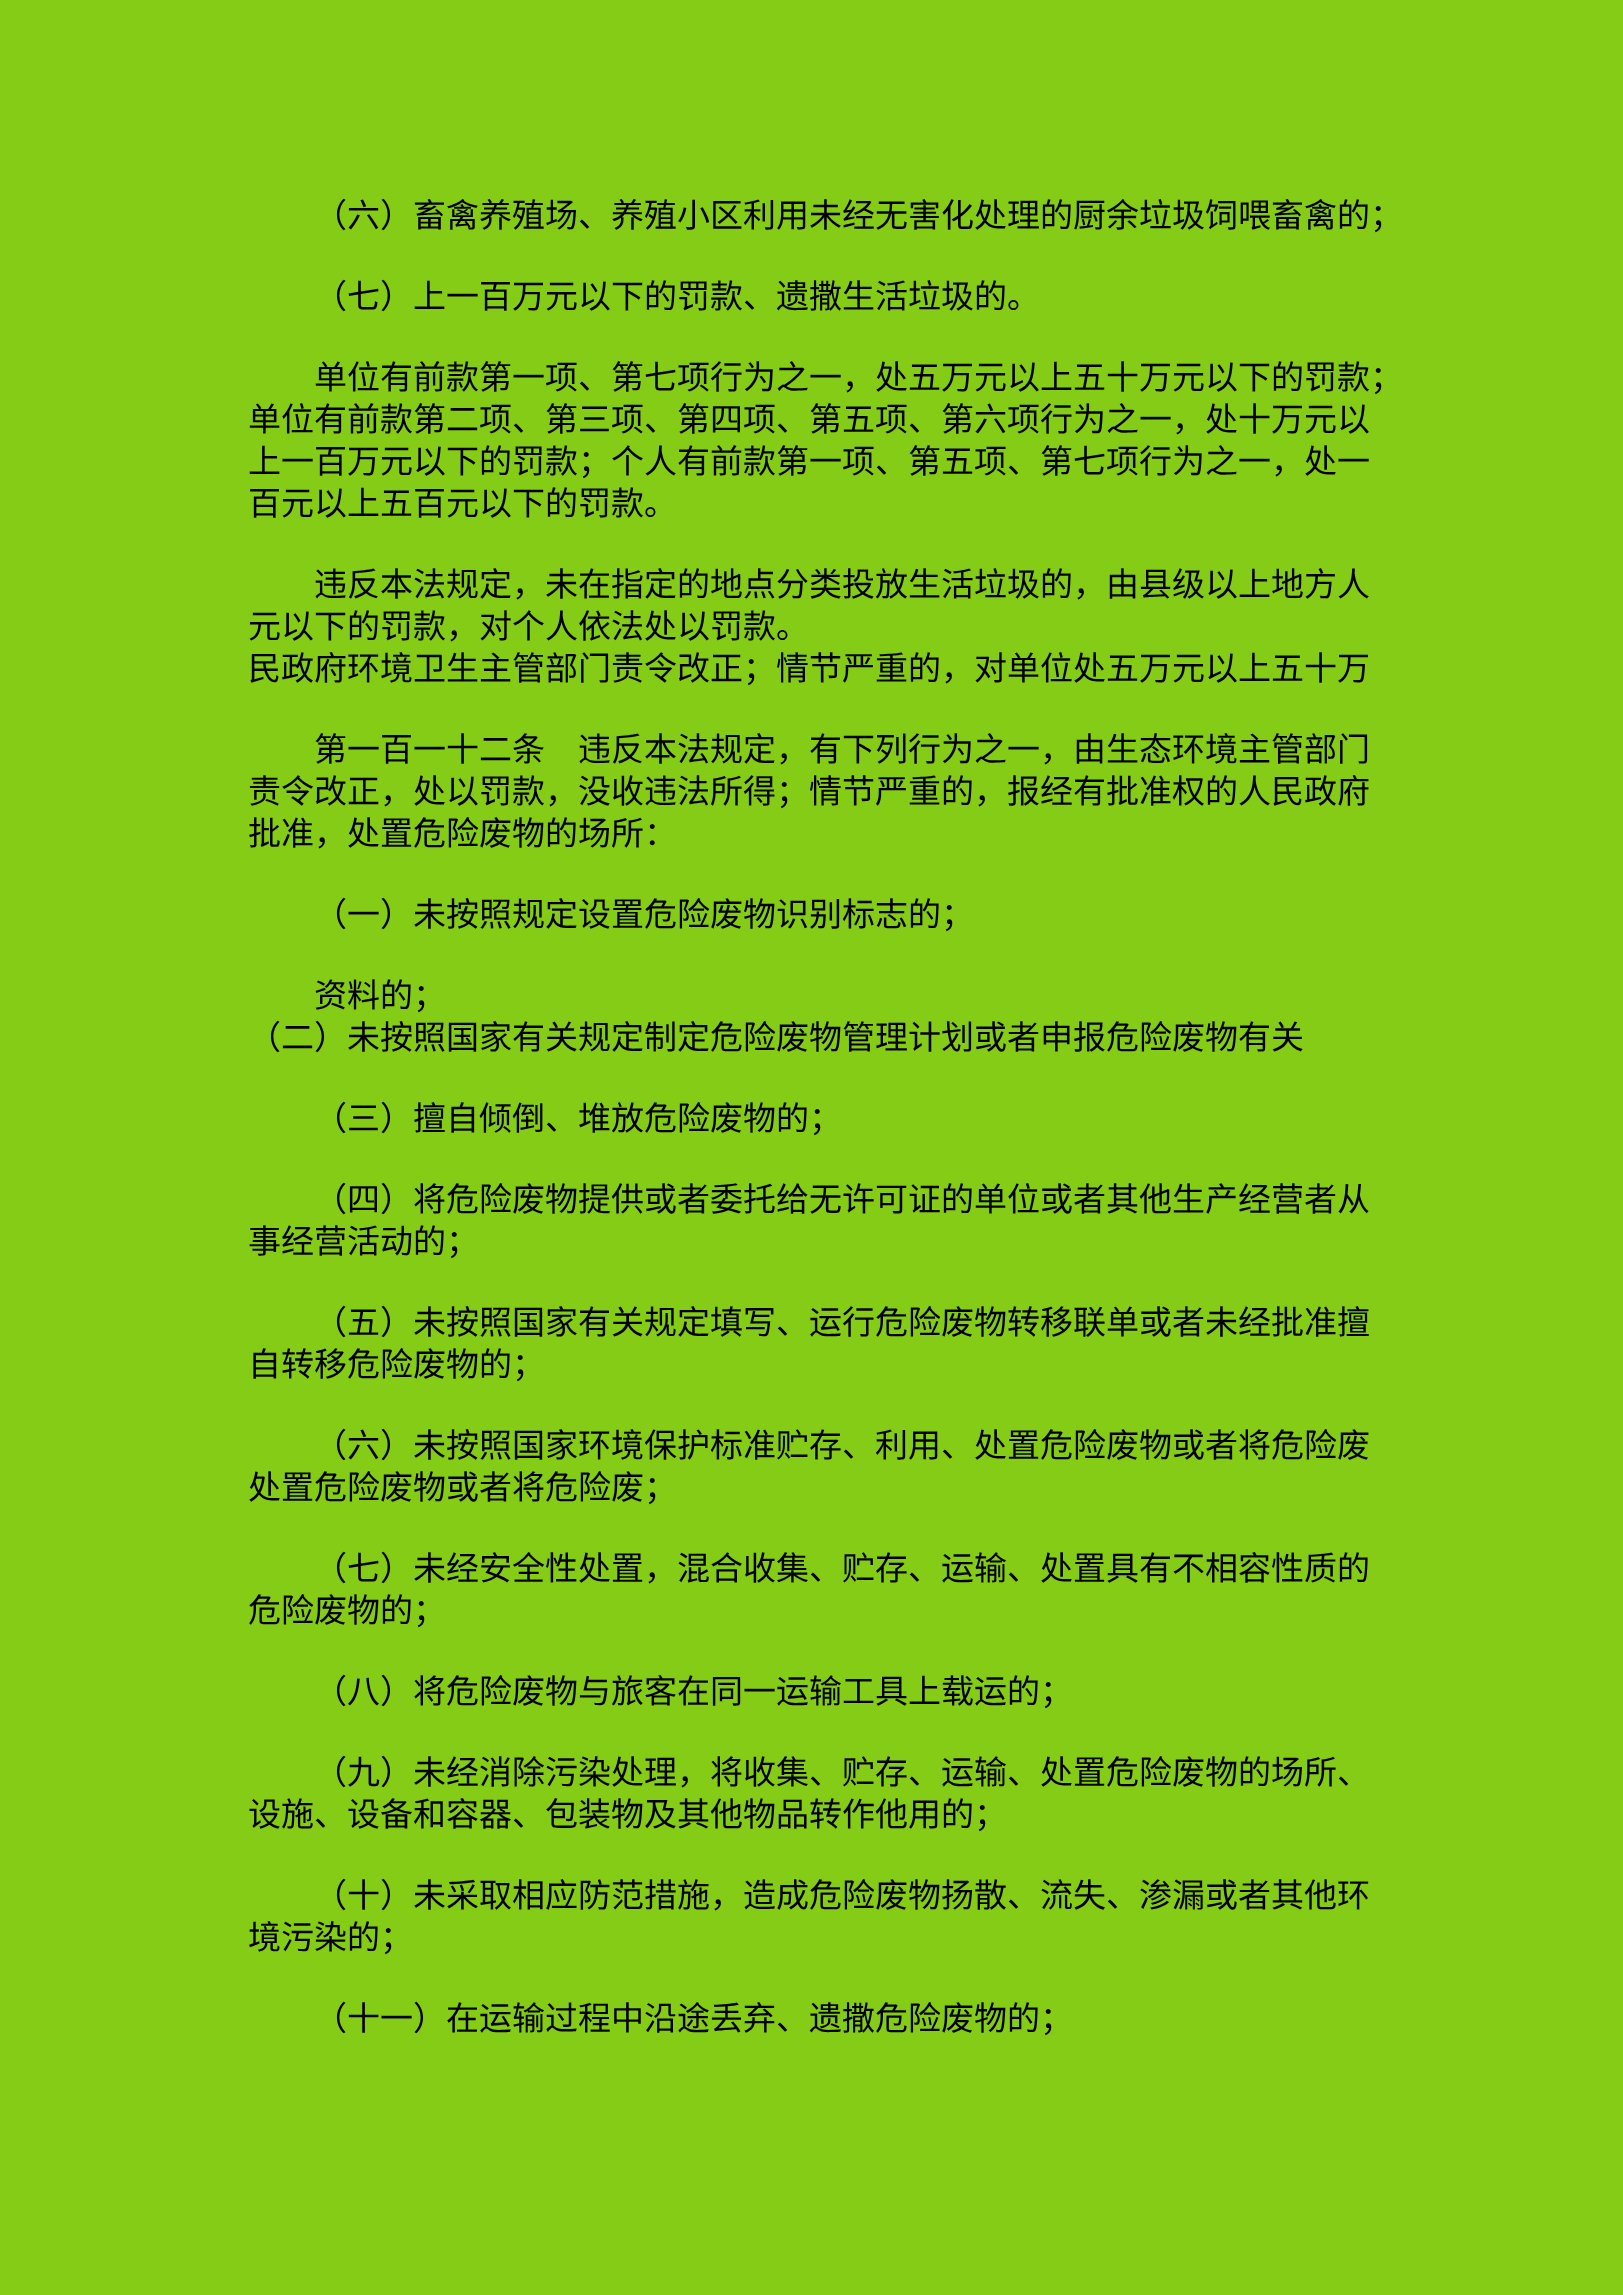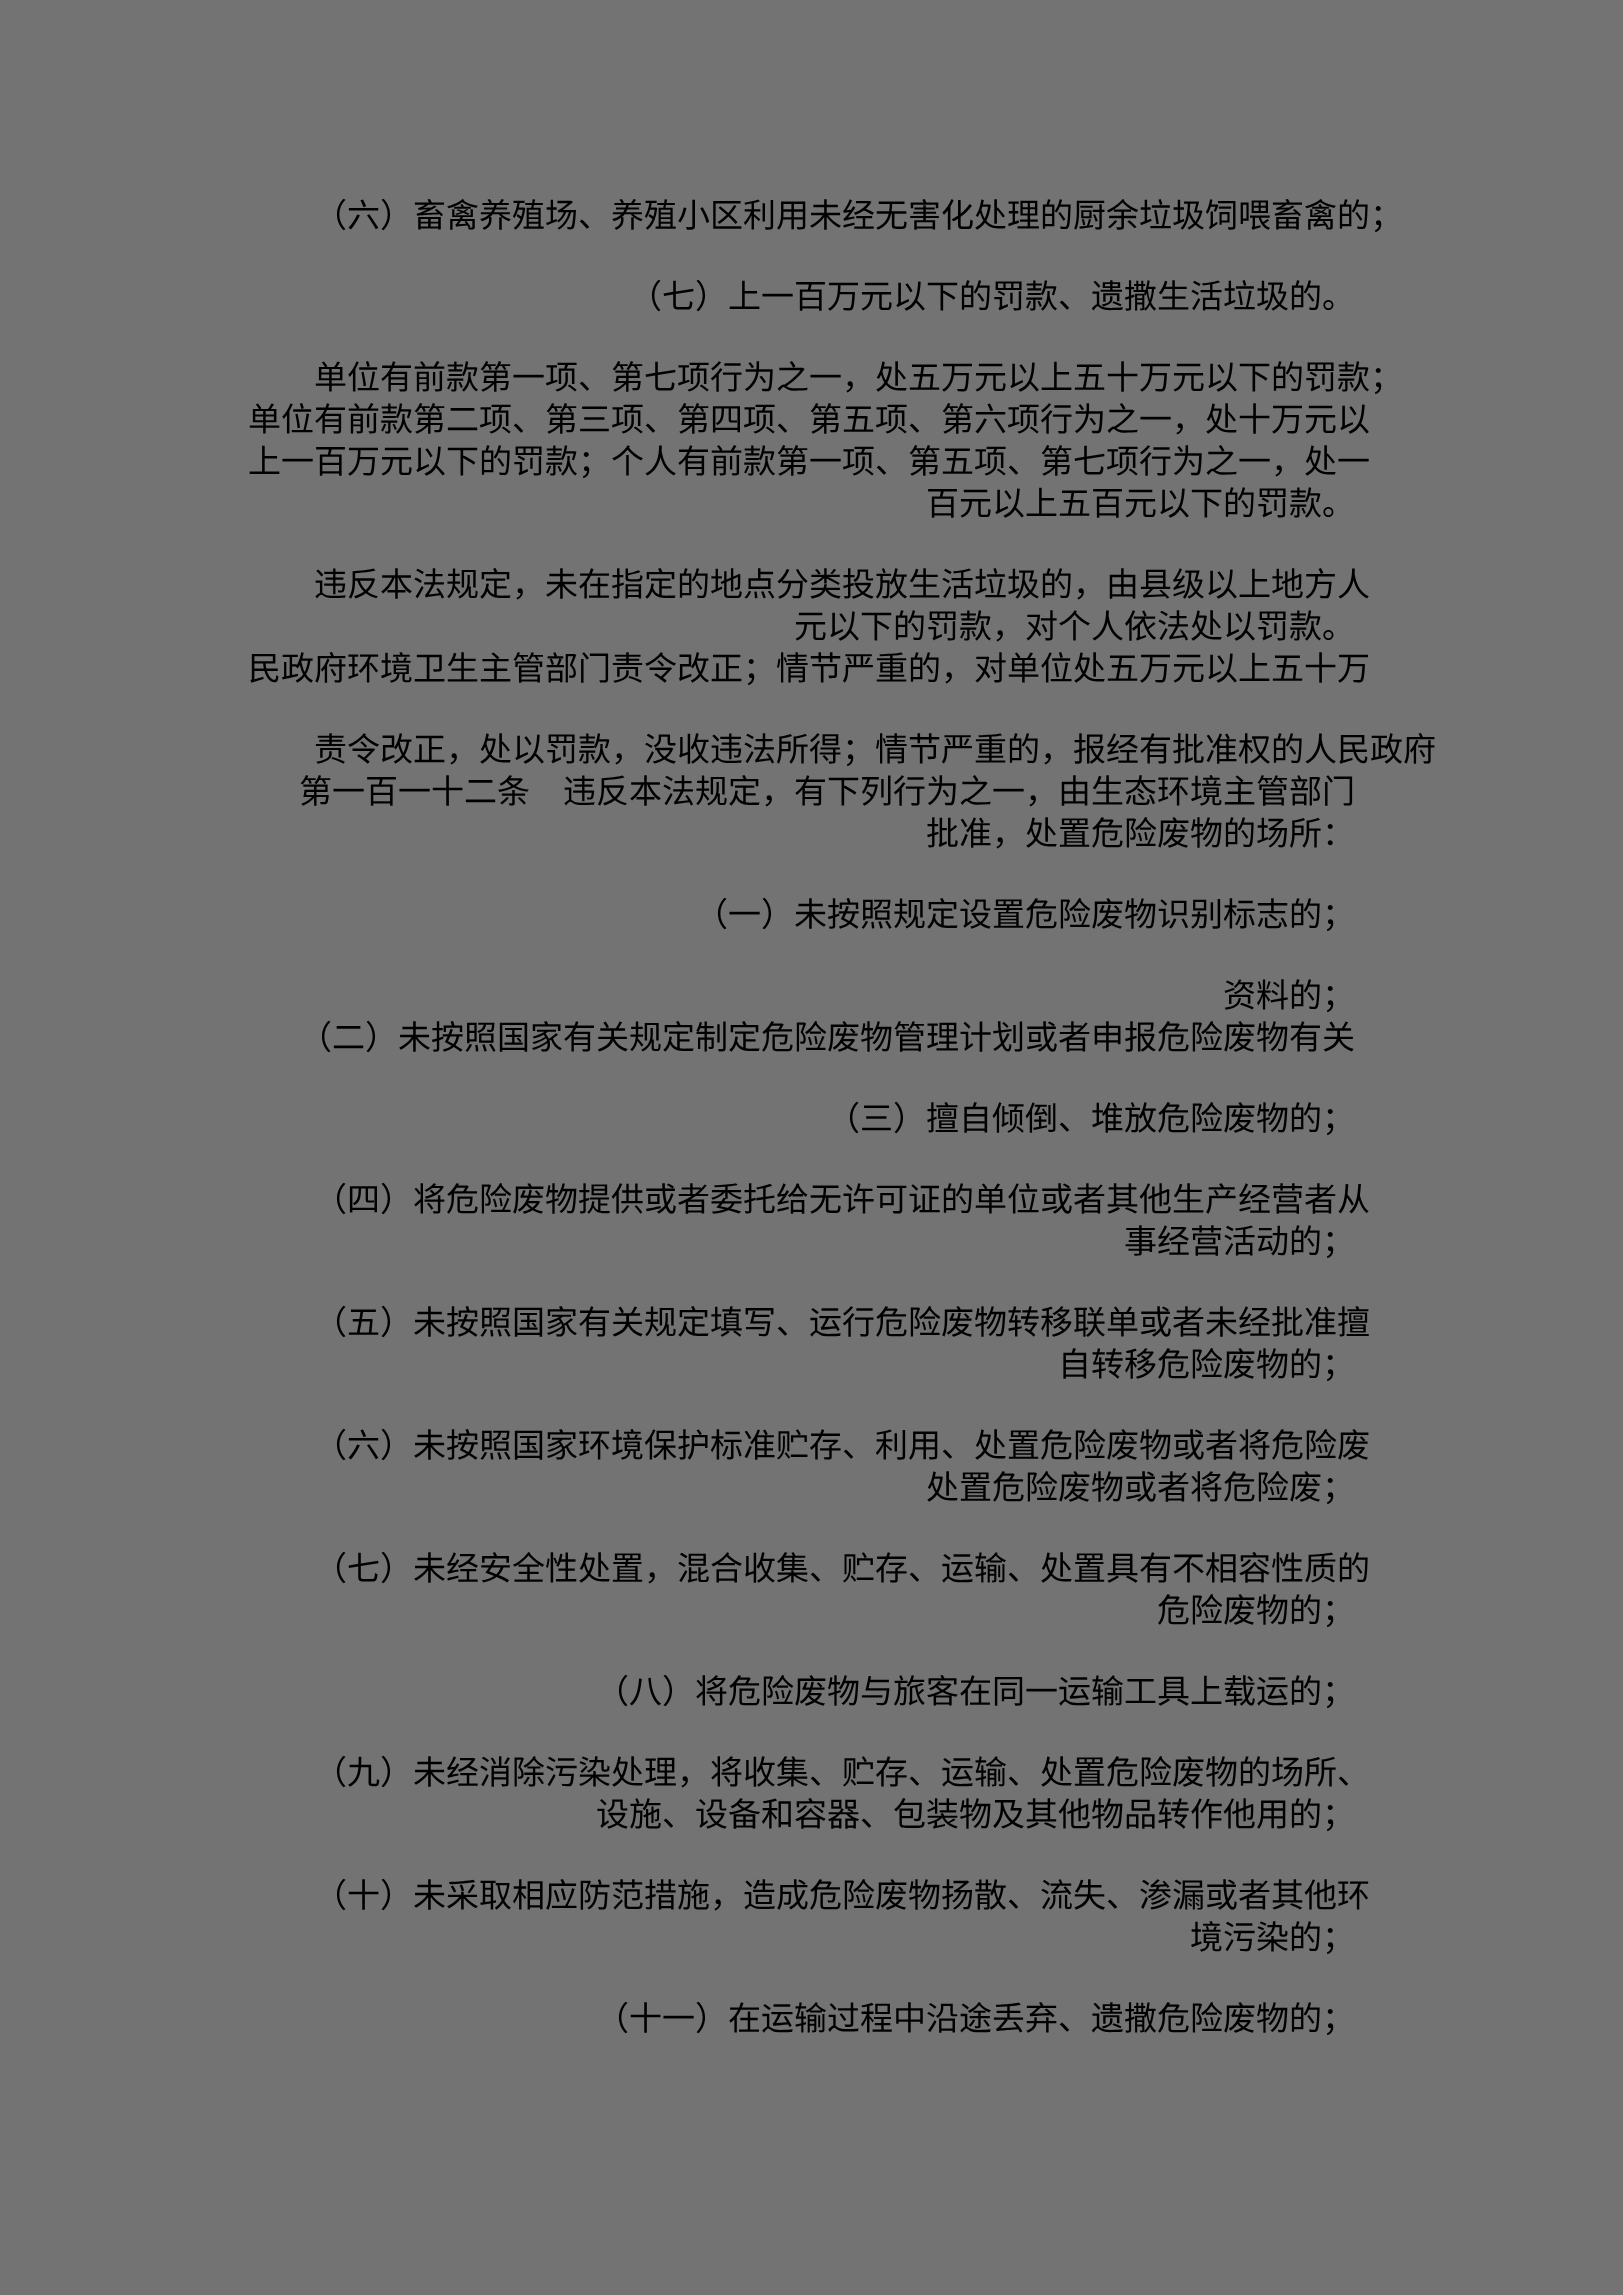--- a/index.html
+++ b/index.html
@@ -8,23 +8,22 @@
   }
   body {
     width: 1623px;
     height: 2295px;
     background: #ffffff;
   }
   .page {
     position: relative;
     width: 1623px;
     height: 2295px;
-    background: #737373;
+    background: #84cc16;
     overflow: hidden;
-    text-align: right;
   }
   .content {
     position: absolute;
     left: 248px;
     top: 195px;
     width: 1107px;
     color: #000000;
     font-family: "Liberation Serif", "DejaVu Serif", serif;
     font-size: 33px;
     line-height: 42px;
@@ -67,22 +66,22 @@
       <span class="line">百元以上五百元以下的罚款。</span>
     </p>
 
     <p class="para">
       <span class="line">违反本法规定，未在指定的地点分类投放生活垃圾的，由县级以上地方人</span>
       <span class="line">元以下的罚款，对个人依法处以罚款。</span>
       <span class="line">民政府环境卫生主管部门责令改正；情节严重的，对单位处五万元以上五十万</span>
     </p>
 
     <p class="para">
+      <span class="line">第一百一十二条　违反本法规定，有下列行为之一，由生态环境主管部门</span>
       <span class="line">责令改正，处以罚款，没收违法所得；情节严重的，报经有批准权的人民政府</span>
-      <span class="line">第一百一十二条　违反本法规定，有下列行为之一，由生态环境主管部门</span>
       <span class="line">批准，处置危险废物的场所：</span>
     </p>
 
     <p class="para">
       <span class="line">（一）未按照规定设置危险废物识别标志的；</span>
     </p>
 
     <p class="para">
       <span class="line">资料的；</span>
       <span class="line">（二）未按照国家有关规定制定危险废物管理计划或者申报危险废物有关</span>

